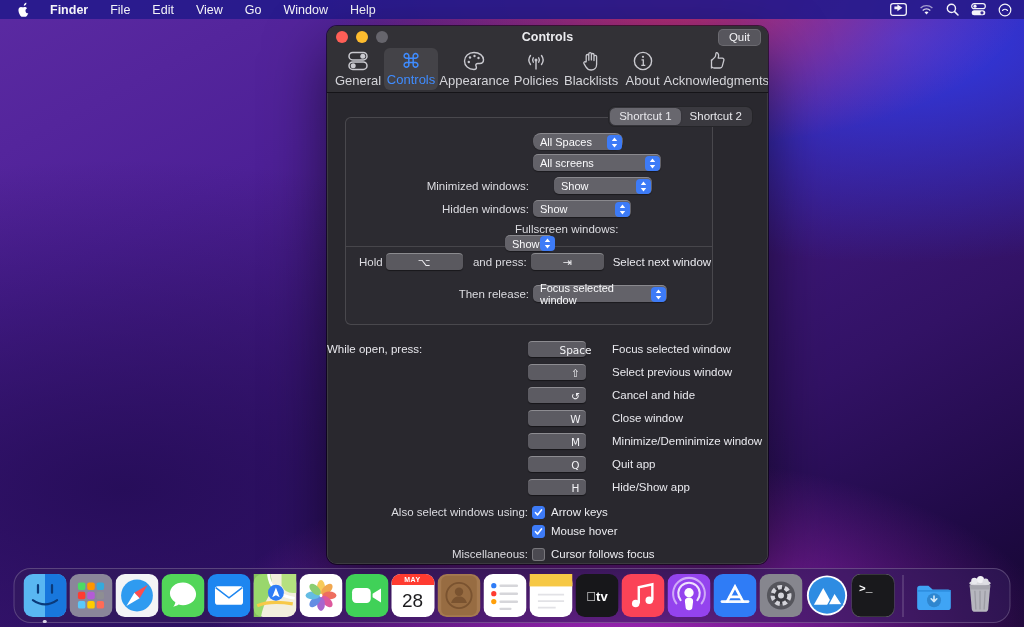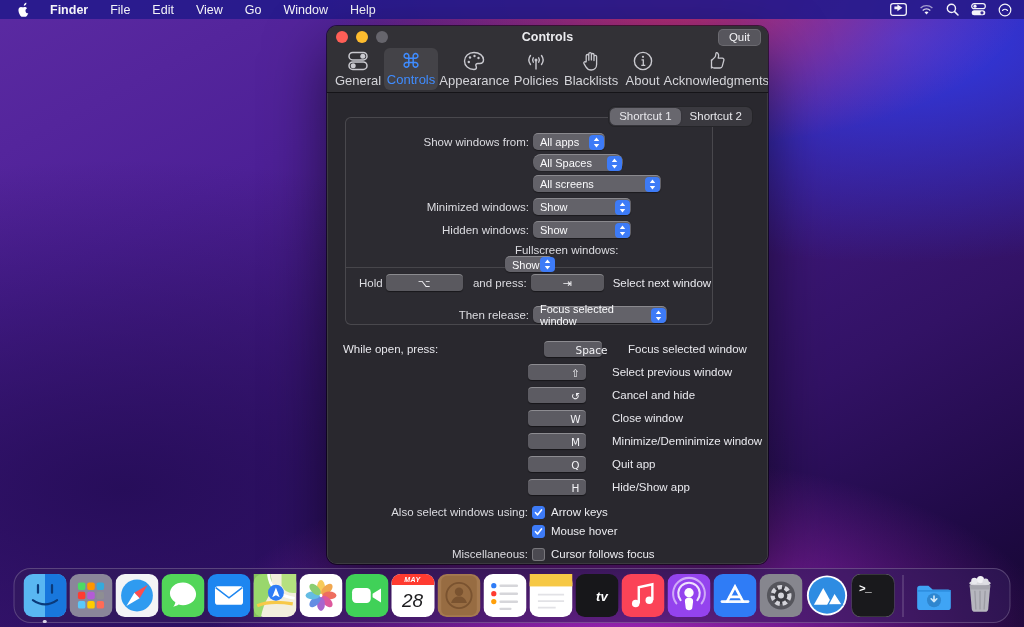--- a/index.html
+++ b/index.html
@@ -93,21 +93,21 @@
     box-shadow:0 0.5px 1px rgba(0,0,0,.45);
     display:flex; align-items:center; justify-content:center; color:#f2f2f5;
     font-family:"DejaVu Sans",sans-serif; font-size:11px;
   }
   .hold-lbl { margin-left:13px; color:#dcdce1; }
   .kf1 { width:77px; margin-left:3px; }
   .andpress { width:58px; text-align:right; margin-left:6px; color:#dcdce1; }
   .kf2 { width:73px; margin-left:4px; }
   .hdesc { margin-left:9px; color:#e9e9ee; }
   .wo-row { display:flex; align-items:center; height:16px; margin-bottom:7px; }
-  .wo-first { margin-top:16px;margin-left:16px; }
+  .wo-first { margin-top:16px; }
   .keybtn {
     width:58px; height:16px; flex:none;
     background:#5c5b62; border-radius:4px; border-top:0.5px solid rgba(255,255,255,.3);
     box-shadow:0 0.5px 1px rgba(0,0,0,.45);
     display:flex; align-items:center; justify-content:center; color:#f2f2f5;
     font-family:"DejaVu Sans",sans-serif; font-size:10.5px;padding-left:37px;
   }
   .wo-desc { margin-left:26px; color:#e9e9ee; white-space:nowrap; }
   .chk-row { display:flex; align-items:center; height:14px; margin-bottom:5px; }
   .chk-row .lbl { width:201px; text-align:right; flex:none; margin-right:4px; color:#dcdce1; }
@@ -117,21 +117,21 @@
     width:13px; height:13px; border-radius:3px; flex:none;
     background:#4b4a51; border:0.5px solid rgba(255,255,255,.25);
     display:flex; align-items:center; justify-content:center;
   }
   .checkbox.checked { background:#3d7bf7; border-color:#3d7bf7; }
   .chk-label { margin-left:6px; color:#ececf0; }
   
   .dock {
     position:absolute; left:50%; transform:translateX(-50%); bottom:4px; height:55px;
     background:rgba(52,30,92,.55); border:0.5px solid rgba(255,255,255,.2); border-radius:17px;
-    display:flex; align-items:center; padding:8px 7px;font-style:italic;
+    display:flex; align-items:center; padding:8px 7px;
   }
   .dock-item { width:43px; height:43px; margin:0 1.5px; position:relative; flex:none; }
   .dock-item svg { width:43px; height:43px; display:block; }
   .dock-dot { position:absolute; left:50%; bottom:-6px; transform:translateX(-50%); width:3.5px; height:3.5px; border-radius:50%; background:#d9d3e8; }
   .dock-sep { width:1px; height:42px; background:rgba(255,255,255,.28); margin:0 7px; flex:none; }
   .cal-icon { width:43px; height:43px; border-radius:9px; background:#fff; overflow:hidden; display:flex; flex-direction:column; }
   .cal-month { background:#ff3b30; color:#fff; font-size:7px; font-weight:bold; text-align:center; line-height:11px; height:11px; letter-spacing:.5px; }
   .cal-day { flex:1; display:flex; align-items:center; justify-content:center; font-size:19px; color:#1c1c1e; font-weight:300; }
 </style>
 </head>
@@ -275,32 +275,20 @@
 
     <div class="seg-wrap">
       <div class="segbar">
         <span class="seg selected">Shortcut 1</span>
         <span class="seg">Shortcut 2</span>
       </div>
     </div>
 
     <div class="groupbox">
       <div class="row">
-        <span class="lbl">Show windows from:</span>
-        <div class="popup w72">
-          <span>All apps</span>
-          <span class="pcap">
-              <svg width="7" height="11" viewBox="0 0 7 11">
-                <path d="M3.5 0.5L6.2 4H.8z" fill="#fff"></path>
-                <path d="M3.5 10.5L.8 7h5.4z" fill="#fff"></path>
-              </svg>
-            </span>
-        </div>
-      </div>
-      <div class="row">
         <span class="lbl"></span>
         <div class="popup w90">
           <span>All Spaces</span>
           <span class="pcap">
               <svg width="7" height="11" viewBox="0 0 7 11">
                 <path d="M3.5 0.5L6.2 4H.8z" fill="#fff"></path>
                 <path d="M3.5 10.5L.8 7h5.4z" fill="#fff"></path>
               </svg>
             </span>
         </div>
@@ -310,21 +298,21 @@
         <div class="popup w128">
           <span>All screens</span>
           <span class="pcap">
               <svg width="7" height="11" viewBox="0 0 7 11">
                 <path d="M3.5 0.5L6.2 4H.8z" fill="#fff"></path>
                 <path d="M3.5 10.5L.8 7h5.4z" fill="#fff"></path>
               </svg>
             </span>
         </div>
       </div>
-      <div class="row gap-top" style="margin-top:6px;margin-bottom:6px;">
+      <div class="row gap-top" style="margin-top:6px;margin-bottom:6px;gap:21px;">
         <span class="lbl">Minimized windows:</span>
         <div class="popup w98">
           <span>Show</span>
           <span class="pcap">
               <svg width="7" height="11" viewBox="0 0 7 11">
                 <path d="M3.5 0.5L6.2 4H.8z" fill="#fff"></path>
                 <path d="M3.5 10.5L.8 7h5.4z" fill="#fff"></path>
               </svg>
             </span>
         </div>

